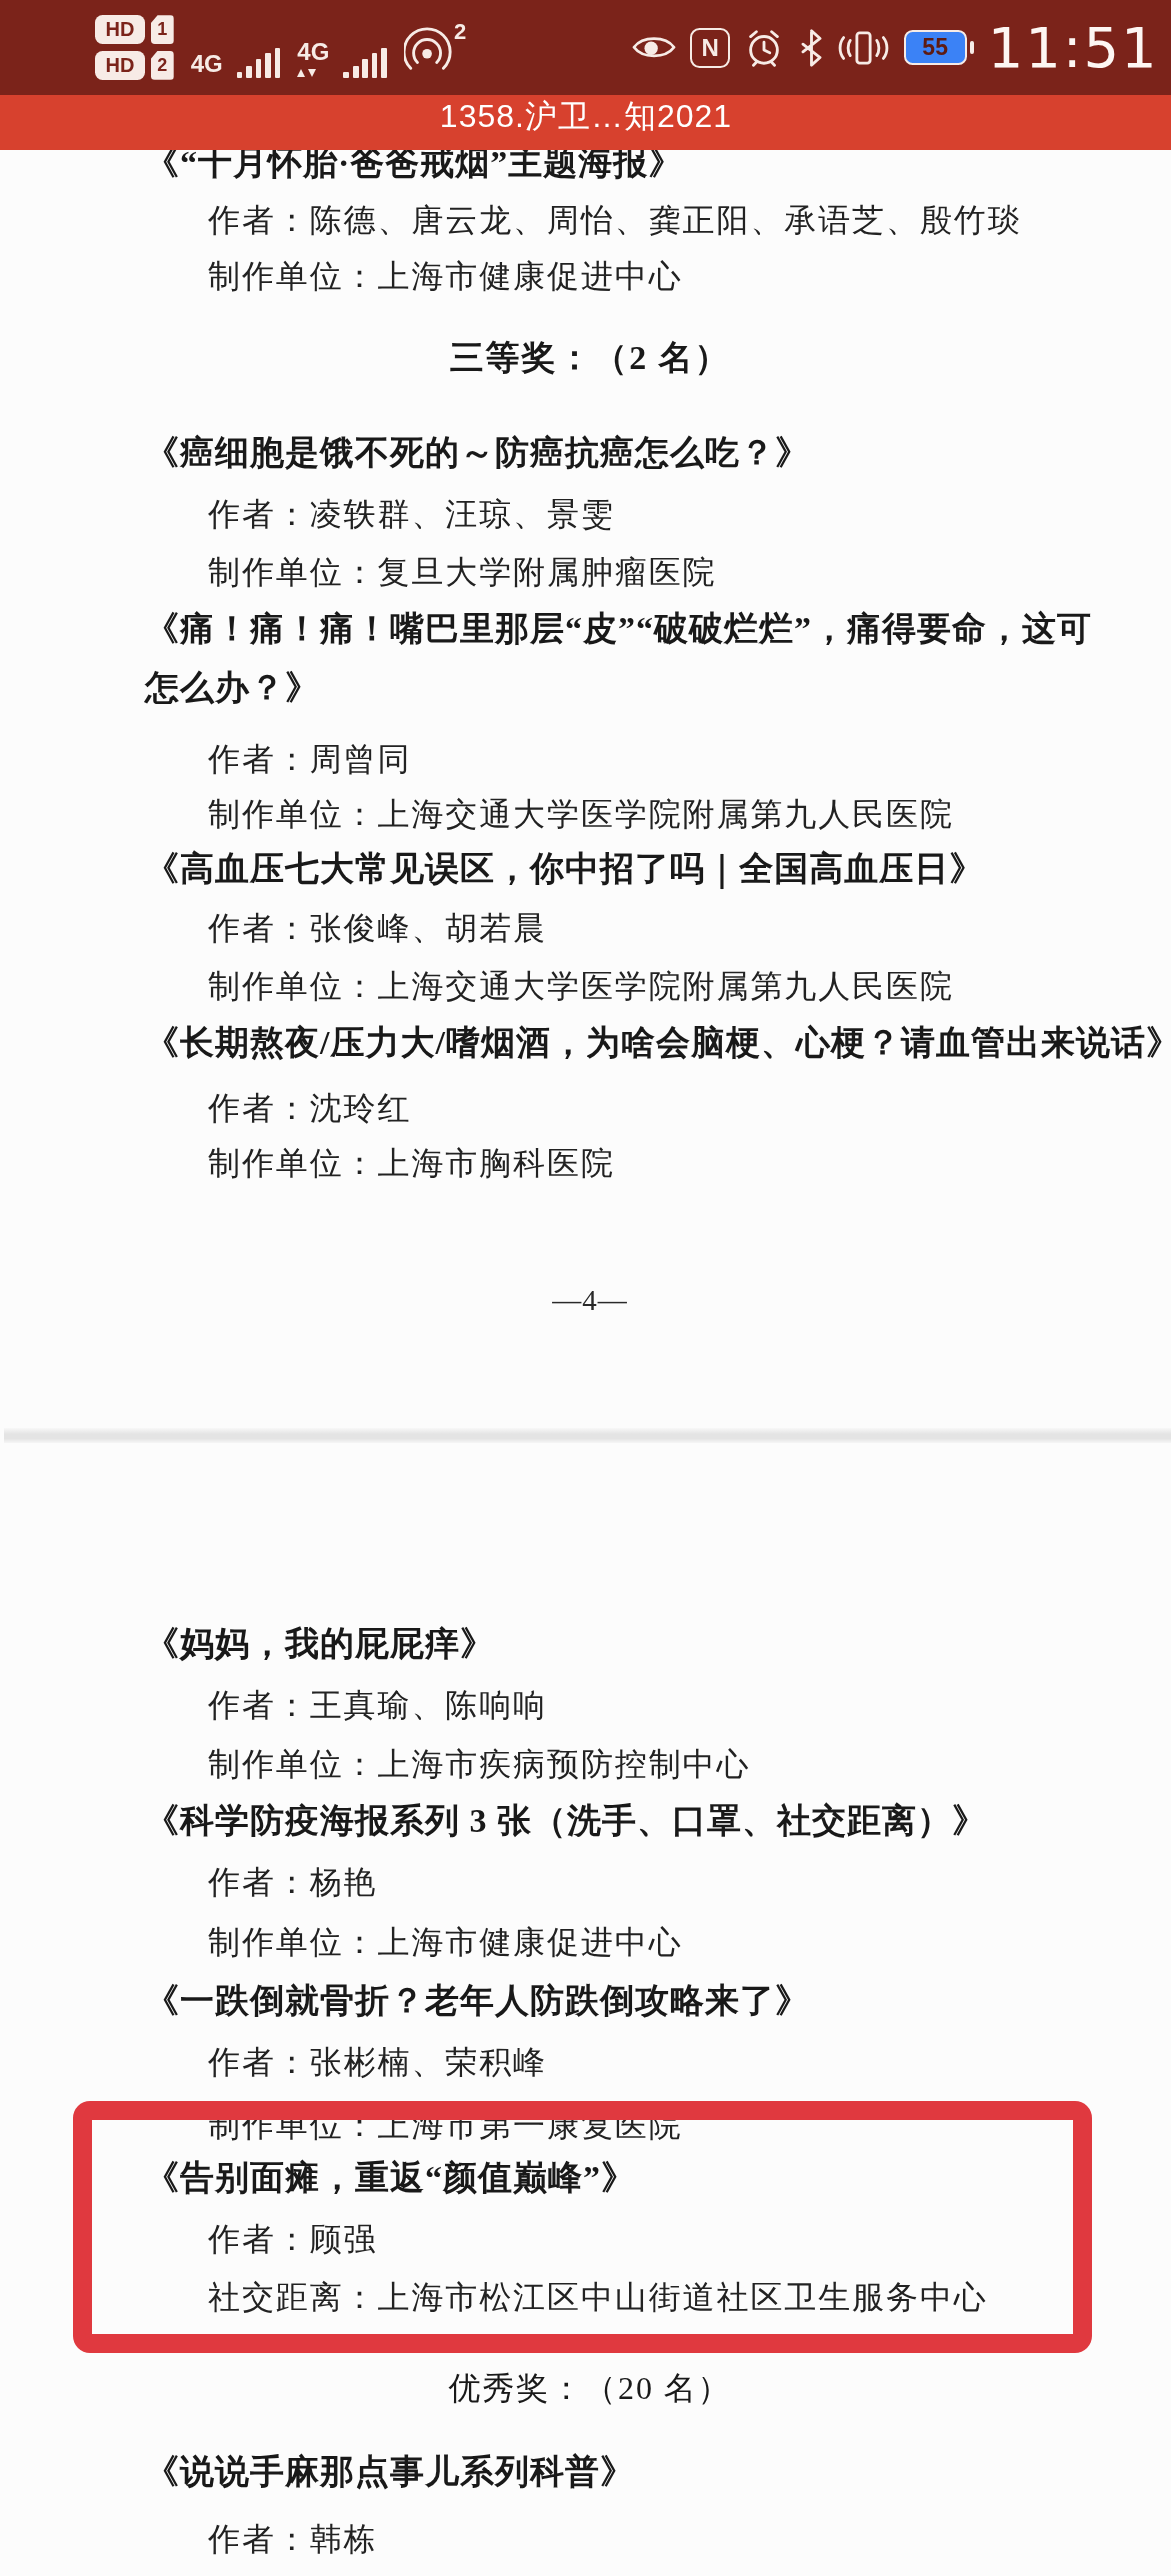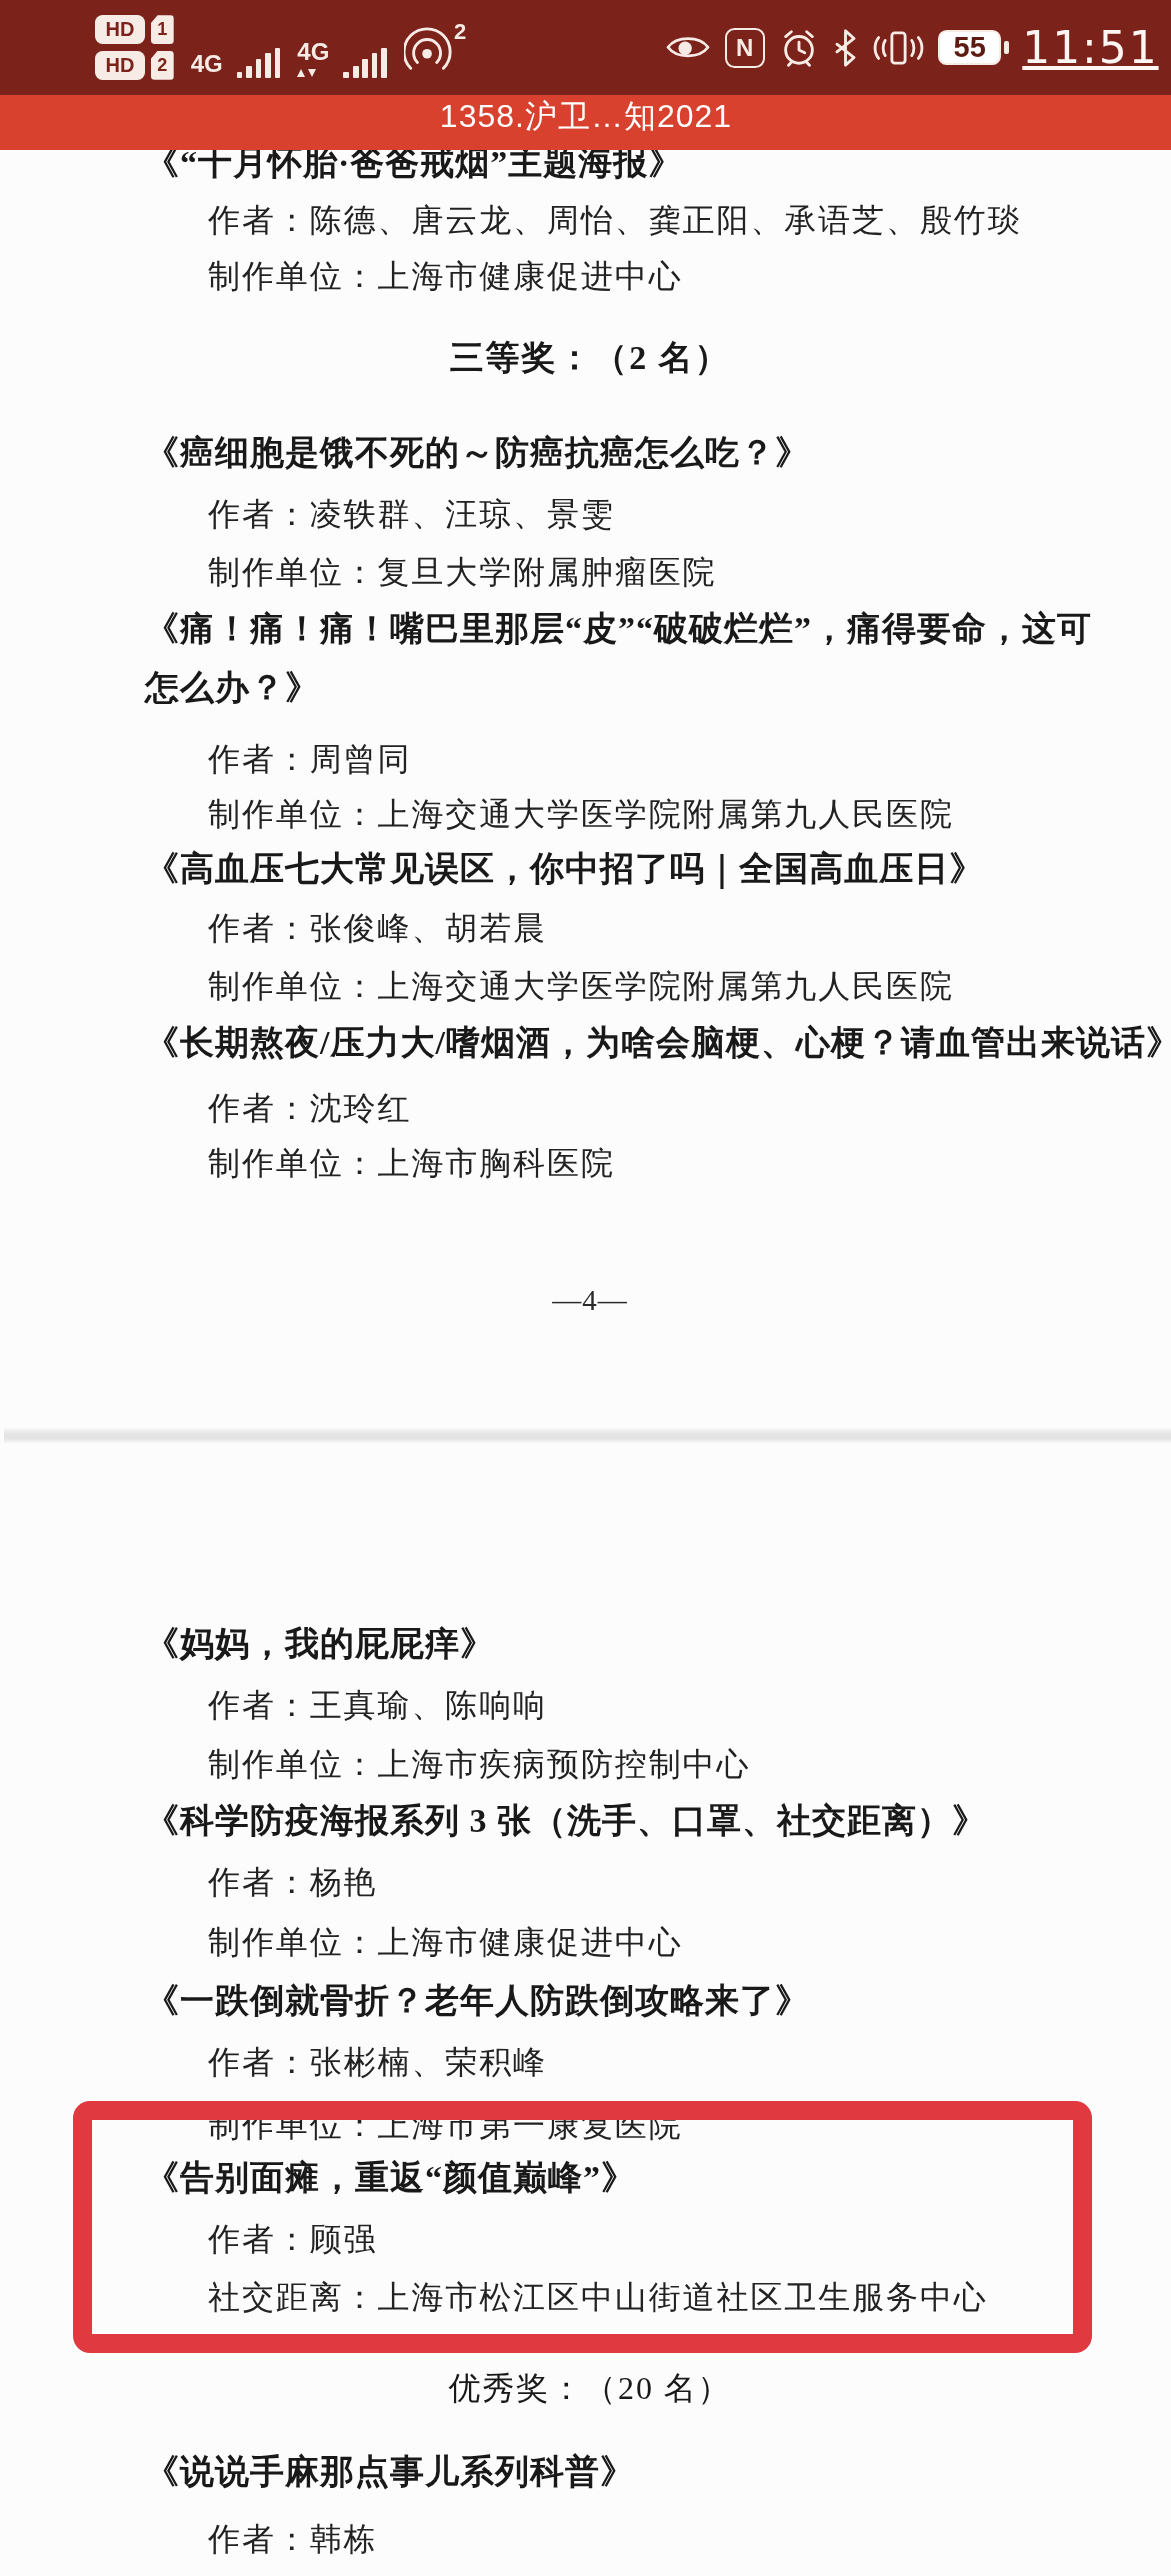--- a/index.html
+++ b/index.html
@@ -27,25 +27,25 @@
   .tri-up{border-bottom:8.6px solid #f7ebe6;}
   .tri-down{border-top:8.6px solid #f7ebe6;}
   .bars{display:flex;align-items:flex-end;gap:3.8px;}
   .bars span{display:block;width:5.7px;background:#f7ebe6;border-radius:1px;}
   .b1{height:5.7px;} .b2{height:12.4px;} .b3{height:19px;} .b4{height:25px;} .b5{height:30.5px;}
   .hotspot{display:flex;align-items:flex-start;}
   .hotspot sup{font-size:22px;font-weight:700;transform:translateY(-3.8px);}
   .nfc{width:36px;height:36px;border:2.9px solid #f7ebe6;border-radius:9.5px;display:flex;
        align-items:center;justify-content:center;font-size:24px;font-weight:700;}
   .battery{display:flex;align-items:center;}
-  .bat-body{width:59px;height:30.5px;border:2.9px solid #f7ebe6;border-radius:8.6px;background:#ffffff;
+  .bat-body{width:59px;height:30.5px;border:2.9px solid #f7ebe6;border-radius:8.6px;background:#3b82f6;
             display:flex;align-items:center;justify-content:center;color:#5e1b12;
-            font-size:29px;font-weight:700;}
+            font-size:23px;font-weight:700;}
   .bat-nub{width:4.8px;height:13.4px;background:#f7ebe6;border-radius:1.9px;margin-left:2.9px;}
-  .clock{font-size:44px;letter-spacing:1.9px;color:#fdf6f3;font-family:"DejaVu Sans",sans-serif;text-decoration:underline;}
+  .clock{font-size:56px;letter-spacing:1.9px;color:#fdf6f3;font-family:"DejaVu Sans",sans-serif;}
   svg{display:block;}
   .icon-stroke{stroke:#f7ebe6;fill:none;stroke-width:3;stroke-linecap:round;stroke-linejoin:round;}
 
   
   .title-bar{position:absolute;top:95px;left:0;width:1172px;height:55px;background:#d7412e;
              z-index:20;display:flex;align-items:flex-start;justify-content:center;}
   .title-bar span{color:#ffffff;font-size:32px;letter-spacing:1px;}
 
   
   .doc{position:absolute;top:0;left:4px;width:1100px;height:2576px;z-index:1;

